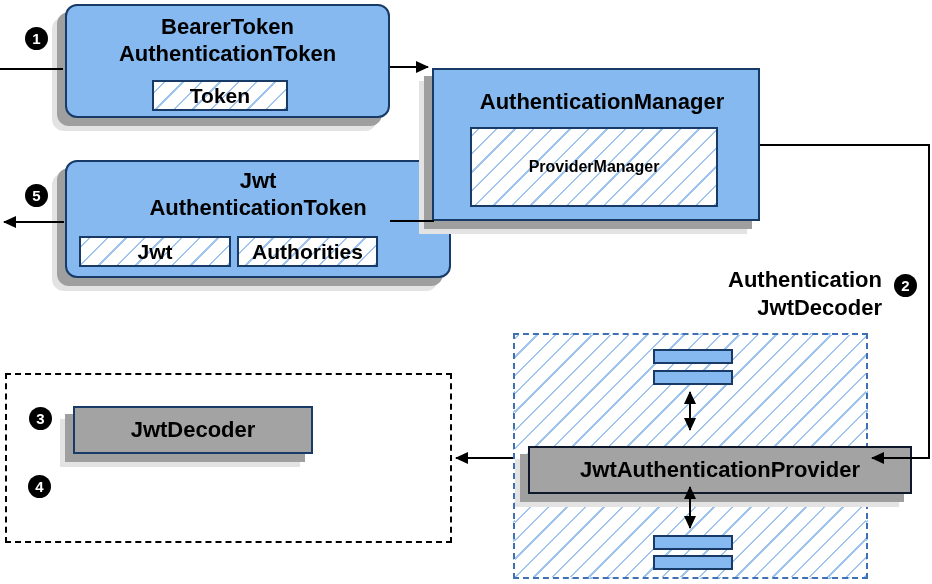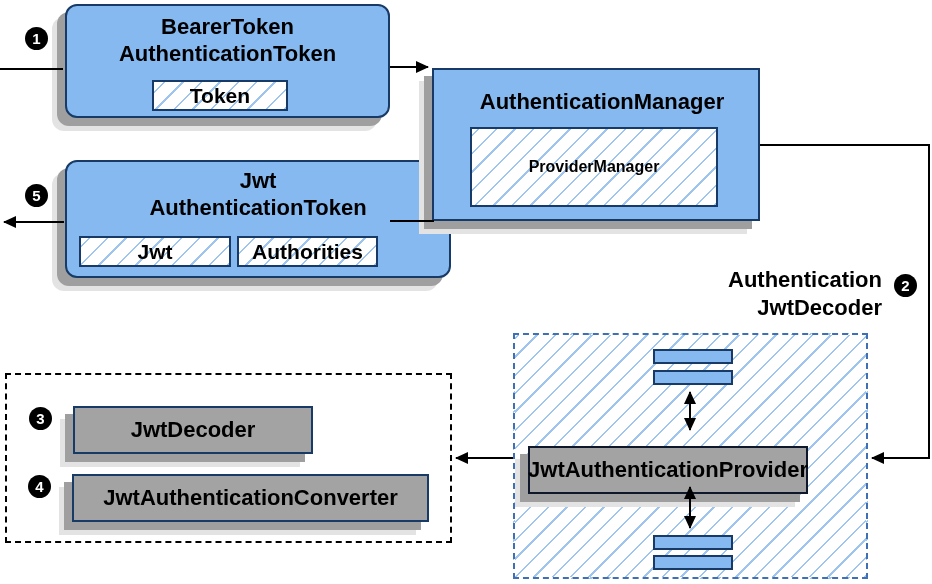--- a/index.html
+++ b/index.html
@@ -66,28 +66,27 @@
   </div>
 
   <div class="group-label">
     <div>Authentication</div>
     <div>JwtDecoder</div>
   </div>
 
   <div class="dashed-group providers-dashed hatch">
     <div class="bar" style="top:14px;"></div>
     <div class="bar" style="top:35px;"></div>
-    <div class="inner-node shadow flexcenter" style="left:13px;top:99px;width:280px;height:48px;">JwtAuthenticationProvider</div>
+    <div class="inner-node shadow flexcenter" style="left:13px;top:99px;width:384px;height:48px;">JwtAuthenticationProvider</div>
     <div class="bar" style="top:200px;"></div>
     <div class="bar" style="top:220px;"></div>
   </div>
 
   <div class="dashed-group decoders-dashed">
     <div class="inner-node shadow flexcenter" style="left:66px;top:19px;width:240px;height:48px;border-color:#173a66;">JwtDecoder</div>
-    <div class="inner-node shadow flexcenter" style="left:65px;top:87px;width:357px;height:48px;border-color:#173a66;">JwtAuthenticationConverter</div>
   </div>
 
   <svg class="connectors" viewBox="0 0 932 584">
     <defs>
       <marker id="arr" markerUnits="userSpaceOnUse" markerWidth="14" markerHeight="12" refX="12" refY="6" orient="auto-start-reverse">
         <path d="M0,0 L13,6 L0,12 Z" fill="#000"></path>
       </marker>
     </defs>
     <path d="M0,69 H63" stroke="#000" stroke-width="2" fill="none"></path>
     <path d="M390,67 H428" stroke="#000" stroke-width="2" fill="none" marker-end="url(#arr)"></path>

